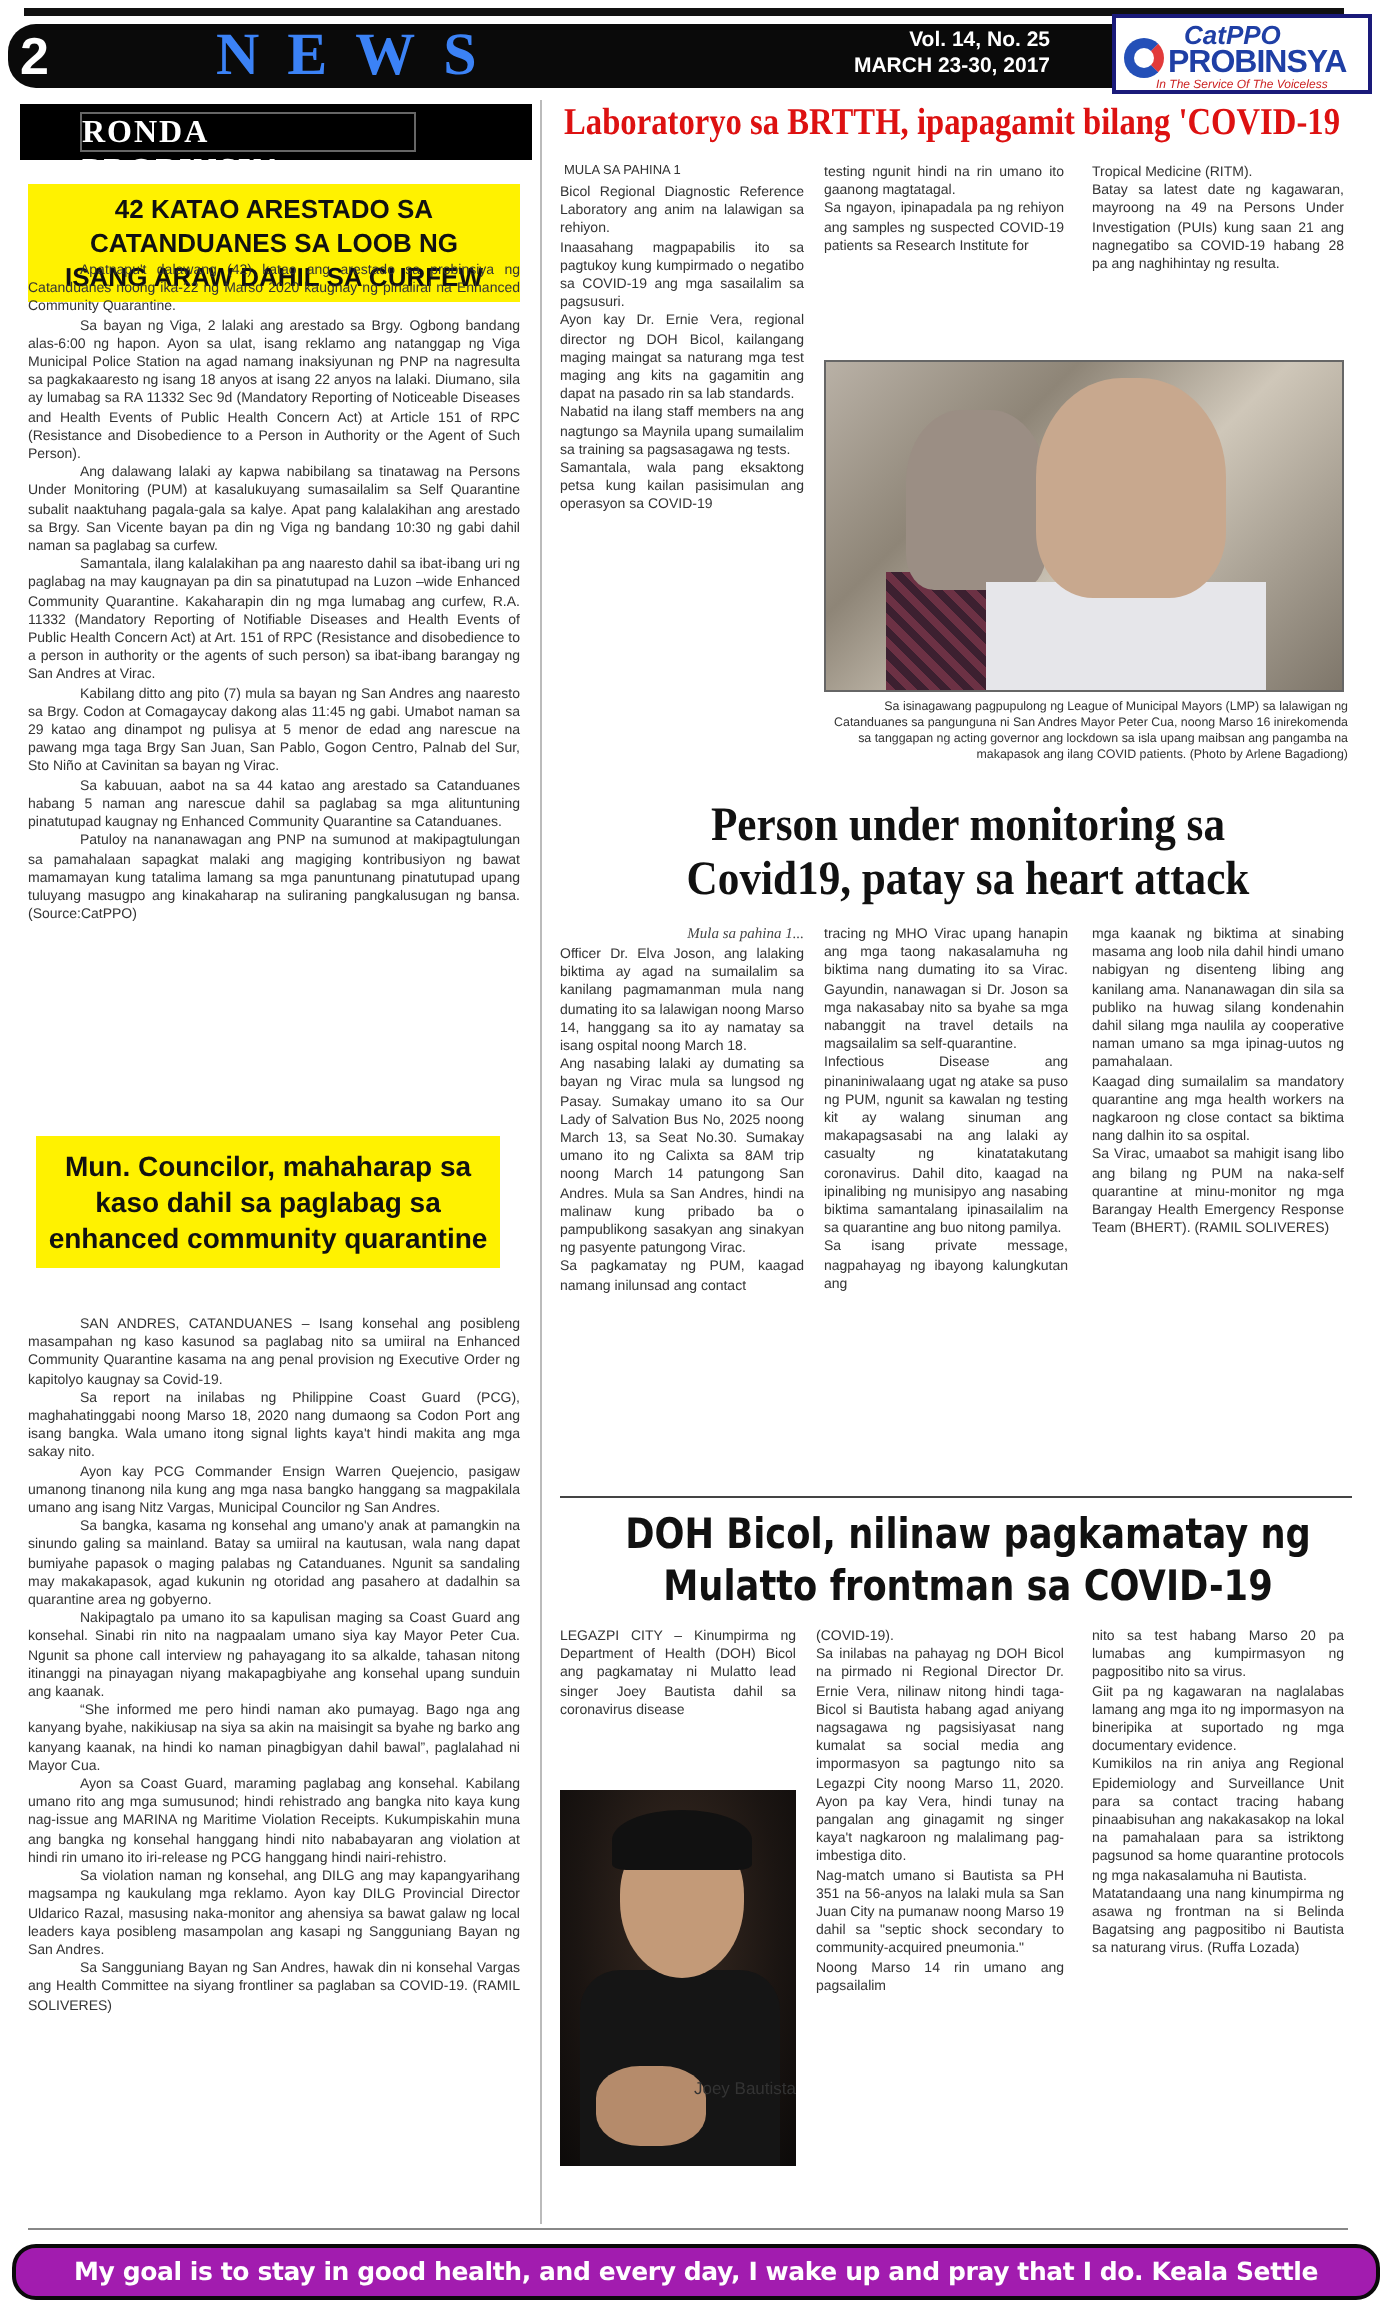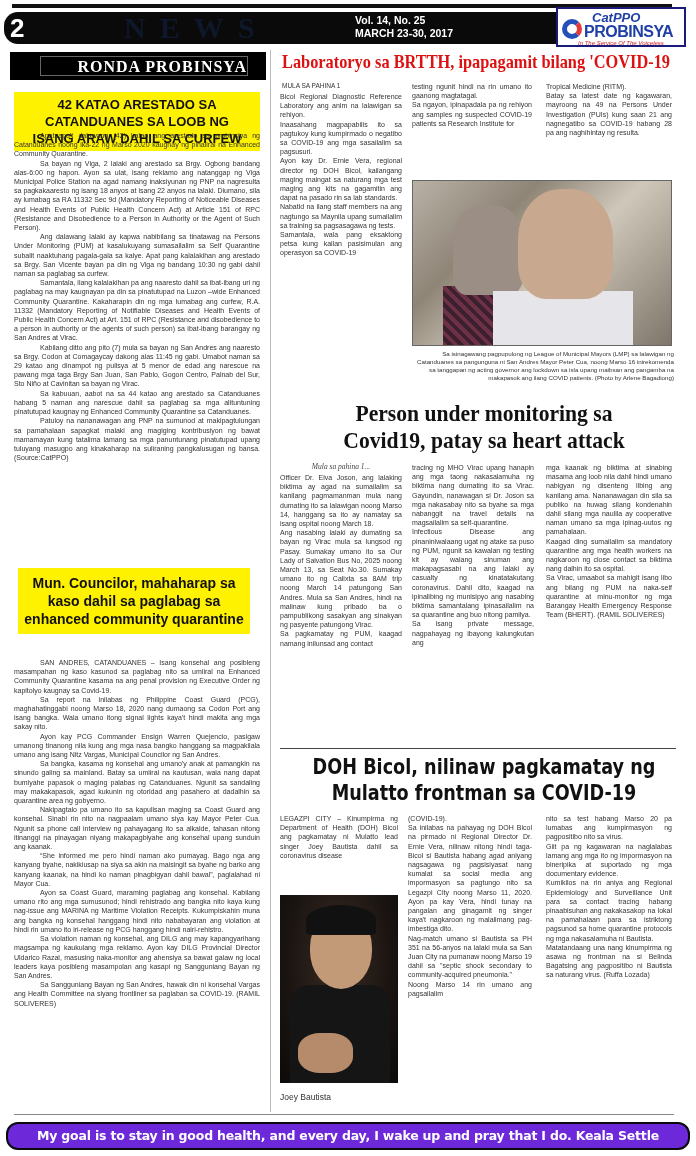--- a/index.html
+++ b/index.html
@@ -2,51 +2,51 @@
 <html><head>
 <meta charset="utf-8">
 <style>
 *{box-sizing:border-box;margin:0;padding:0}
 html,body{width:696px;height:1156px;background:#fff;overflow:hidden}
 body{position:relative;font-family:"Liberation Sans",sans-serif;color:#222}
 .abs{position:absolute}
 .topline{left:12px;top:4px;width:660px;height:4px;background:#111}
 .masthead{left:4px;top:12px;width:600px;height:32px;background:#0a0a0a;border-radius:14px 0 0 14px}
 .pagenum{left:10px;top:12px;font:bold 26px "Liberation Sans",sans-serif;color:#fff;line-height:32px}
-.news{left:124px;top:12px;font:bold 30px "Liberation Serif",serif;color:#0f172a;letter-spacing:14px;line-height:32px}
-.vol{left:355px;top:14px;width:170px;text-align:left;font:bold 10.5px "Liberation Sans",sans-serif;color:#fff;line-height:13px}
+.news{left:108px;top:12px;font:bold 30px "Liberation Serif",serif;color:#3b82f6;letter-spacing:14px;line-height:32px}
+.vol{left:355px;top:14px;width:170px;text-align:right;font:bold 10.5px "Liberation Sans",sans-serif;color:#fff;line-height:13px}
 .logo{left:556px;top:7px;width:130px;height:40px;background:#fff;border:2px solid #1a1a7a;padding:1px 3px}
 .logo .ring{position:absolute;left:4px;top:10px;width:20px;height:20px;border-radius:50%;border:5px solid #2450b8;border-right-color:#e23b3b}
 .logo .bicol{position:absolute;left:34px;top:1px;font:italic bold 13px "Liberation Sans",sans-serif;color:#1f3fa5}
 .logo .pery{position:absolute;left:26px;top:14px;font:bold 16px "Liberation Sans",sans-serif;color:#1f3fa5;letter-spacing:-0.5px}
 .logo .tag{position:absolute;left:20px;top:31px;font:italic 6px "Liberation Sans",sans-serif;color:#c22;white-space:nowrap}
 .ronda{left:10px;top:52px;width:256px;height:28px;background:#000;}
-.ronda span{position:absolute;left:30px;top:4px;width:208px;height:20px;border:1px solid #666;color:#fff;font:bold 16px "Liberation Serif",serif;text-align:right;line-height:19px;letter-spacing:1px}
+.ronda span{position:absolute;left:30px;top:4px;width:168px;height:20px;border:1px solid #666;color:#fff;font:bold 16px "Liberation Serif",serif;text-align:left;line-height:19px;letter-spacing:1px}
 .head-red{left:282px;top:50px;width:410px;font:bold 19px "Liberation Serif",serif;color:#d11;line-height:24px;transform:scaleX(0.86);transform-origin:left;white-space:nowrap}
 .yellowbox{background:#fff200;color:#111;text-align:center;font:bold 13px "Liberation Sans",sans-serif;line-height:17px;padding:4px 10px}
 .text{font:7px "Liberation Sans",sans-serif;line-height:9.2px;text-align:justify;color:#333}
 .text p{text-indent:26px}
 .colsep{background:#bbb}
 .mula1{left:282px;top:82px;font:6.5px "Liberation Sans",sans-serif;color:#333}
 .photo1{left:412px;top:180px;width:260px;height:166px;background:linear-gradient(135deg,#b9b1a6 0%,#8e8577 30%,#cfc7b9 55%,#7e766a 100%);border:1px solid #666;overflow:hidden}
 .photo1 .p1{position:absolute;left:40px;top:24px;width:70px;height:90px;border-radius:40% 40% 20% 20%;background:#9b8e84}
 .photo1 .p2{position:absolute;left:105px;top:8px;width:95px;height:110px;border-radius:45% 45% 30% 30%;background:#c8a88e}
 .photo1 .shirt{position:absolute;left:80px;top:110px;width:140px;height:60px;background:#e6e6ea}
 .photo1 .shirt2{position:absolute;left:30px;top:105px;width:60px;height:60px;background:repeating-linear-gradient(45deg,#6c3144 0 4px,#3c2030 4px 8px)}
 .caption1{left:412px;top:350px;width:262px;font:6.2px "Liberation Sans",sans-serif;line-height:8px;text-align:right;color:#333}
 .head-black{font:bold 24px "Liberation Serif",serif;color:#111;text-align:center;line-height:27px;transform:scaleX(0.9);transform-origin:center}
-.mula2{font:italic 7.5px "Liberation Serif",serif;color:#444;text-align:center}
+.mula2{font:italic 7.5px "Liberation Serif",serif;color:#444;text-align:right}
 .hr{height:1px;background:#444}
 .photo2{left:280px;top:895px;width:118px;height:188px;background:radial-gradient(ellipse at 50% 35%,#3a2b22 0%,#1b1512 60%,#0c0a09 100%);overflow:hidden}
 .photo2 .face{position:absolute;left:30px;top:18px;width:62px;height:76px;border-radius:45% 45% 50% 50%;background:#c39a78}
 .photo2 .hair{position:absolute;left:26px;top:10px;width:70px;height:30px;border-radius:50% 50% 10% 10%;background:#111}
 .photo2 .body{position:absolute;left:10px;top:90px;width:100px;height:100px;background:#151515;border-radius:20px 20px 0 0}
 .photo2 .hands{position:absolute;left:18px;top:138px;width:55px;height:40px;border-radius:40%;background:#b58b6b}
-.cap2{left:280px;top:1092px;width:118px;text-align:left;font:8.5px "Liberation Sans",sans-serif;color:#333}
-.footer{left:6px;top:1122px;width:684px;height:28px;background:#6d28d9;border:2px solid #0a0a0a;border-radius:12px;color:#fff;font:bold 12.5px "DejaVu Sans",sans-serif;text-align:center;line-height:24px;white-space:nowrap;letter-spacing:-0.2px}
+.cap2{left:280px;top:1039px;width:118px;text-align:right;font:8.5px "Liberation Sans",sans-serif;color:#333}
+.footer{left:6px;top:1122px;width:684px;height:28px;background:#a21caf;border:2px solid #0a0a0a;border-radius:12px;color:#fff;font:bold 12.5px "DejaVu Sans",sans-serif;text-align:center;line-height:24px;white-space:nowrap;letter-spacing:-0.2px}
 </style>
 </head>
 <body>
 
 <div class="abs topline"></div>
 <div class="abs masthead"></div>
 <div class="abs pagenum">2</div>
 <div class="abs news">NEWS</div>
 <div class="abs vol">
   <div>Vol. 14, No. 25</div>

